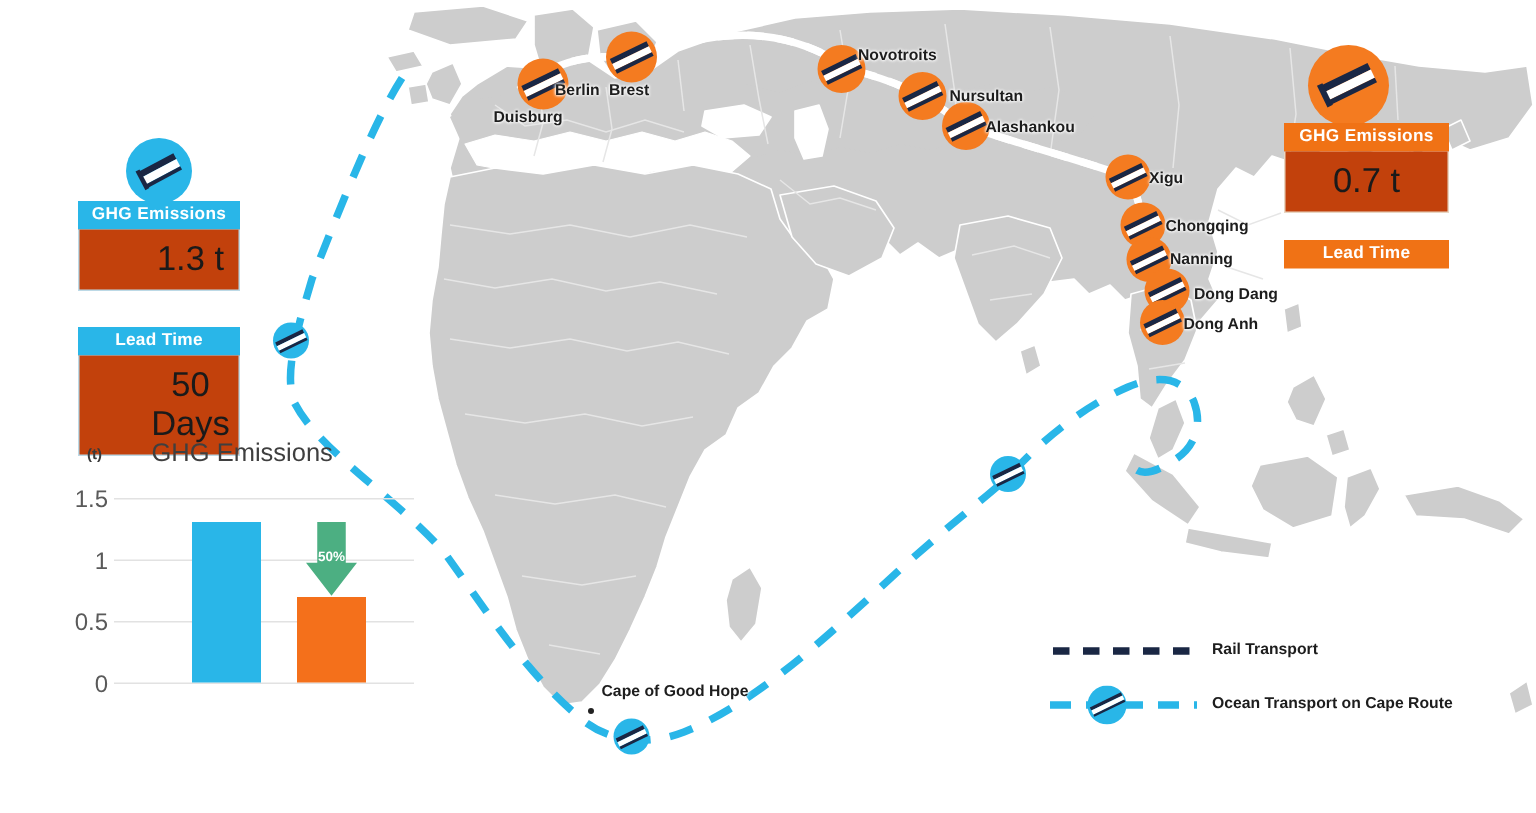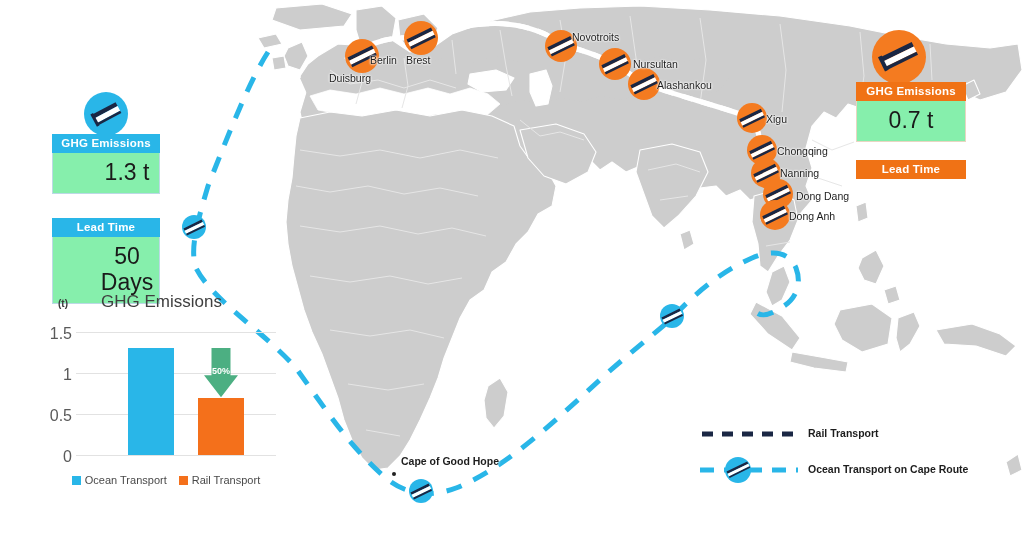--- a/index.html
+++ b/index.html
@@ -9,35 +9,35 @@
   .abs{position:absolute;}
 
   
   #mapLayer{position:absolute;left:0;top:0;width:1024px;height:542px;}
   #mapLayer svg{display:block;width:1024px;height:542px;}
 
   
   .kpi{position:absolute;width:108px;}
   .kpi .hd{font-size:11.5px;font-weight:bold;color:#ffffff;text-align:center;
            padding:3px 2px 3px;letter-spacing:.2px;line-height:13px;}
-  .kpi .bd{background:#86efac;text-align:center;font-size:23px;color:#1a1a1a;
+  .kpi .bd{background:#c2410c;text-align:center;font-size:23px;color:#1a1a1a;
            padding:6px 2px 8px;line-height:26px;}
   .kpi.blue .hd{background:#29b6e8;}
   .kpi.blue .bd{border:1px solid #bcd9e6;border-top:none;padding-left:44px;}
   .kpi.orange .hd{background:#f07215;}
   .kpi.orange .bd{border:1px solid #e8d6c2;border-top:none;}
 
   
   .badge{position:absolute;border-radius:50%;}
   .badge svg{display:block;}
   .badge.ship{background:#29b6e8;}
   .badge.train{background:#f47b20;}
 
   
-  .city{position:absolute;font-size:10.5px;font-weight:normal;color:#1d1d1d;
+  .city{position:absolute;font-size:10.5px;font-weight:bold;color:#1d1d1d;
         white-space:nowrap;line-height:12px;text-shadow:0 0 2px #fff,0 0 2px #fff,0 0 3px #fff;}
   .cape{position:absolute;font-size:10.5px;font-weight:bold;color:#1d1d1d;
         white-space:nowrap;text-shadow:0 0 2px #fff,0 0 3px #fff;}
   .capedot{position:absolute;width:4px;height:4px;background:#222;border-radius:50%;}
 
   
   #chart{position:absolute;left:46px;top:292px;width:236px;height:212px;}
   #chart .unit{position:absolute;left:12px;top:6px;font-size:10px;font-weight:bold;color:#3a3a3a;}
   #chart .title{position:absolute;left:55px;top:0px;font-size:17px;color:#3f3f3f;}
   .plot{position:absolute;left:30px;top:40px;width:200px;height:123px;}
@@ -394,23 +394,20 @@
         <div class="gl" style="top: 41px;"></div>
         <div class="ytick" style="top: 34px;">1</div>
         <div class="gl" style="top: 0px;"></div>
         <div class="ytick" style="top: -7px;">1.5</div>
         <div class="bar ocean" style="left: 52px; width: 46px; height: 106.6px;"></div>
         <div class="bar rail" style="left: 122px; width: 46px; height: 57.4px;"></div>
         <div class="arrow" style="left: 126px; top: 16.4px; width: 38px; height: 49.2px;"><svg width="38" height="49.20000000000002" viewBox="0 0 38 49.20000000000002">
             <polygon fill="#4caf82" points="9.5,0 28.5,0 28.5,27.200000000000017 36,27.200000000000017 19,49.20000000000002 2,27.200000000000017 9.5,27.200000000000017"></polygon>
           </svg><div class="pct" style="top:17.200000000000017px">50%</div></div>
       </div>
-    <div class="clegend">
-      <i><span class="sw b"></span><span>Ocean Transport</span></i><i><span class="sw o"></span><span>Rail Transport</span></i>
-    </div>
   </div>
 
   <div id="legend">
 
 
     <div class="row" style="top:36px;">
       <div class="sym">
         <svg width="100" height="26" viewBox="0 0 100 26">
           <line x1="2" y1="13" x2="96" y2="13" stroke="#1a2744" stroke-width="5" stroke-dasharray="11 9"></line>
         </svg>

